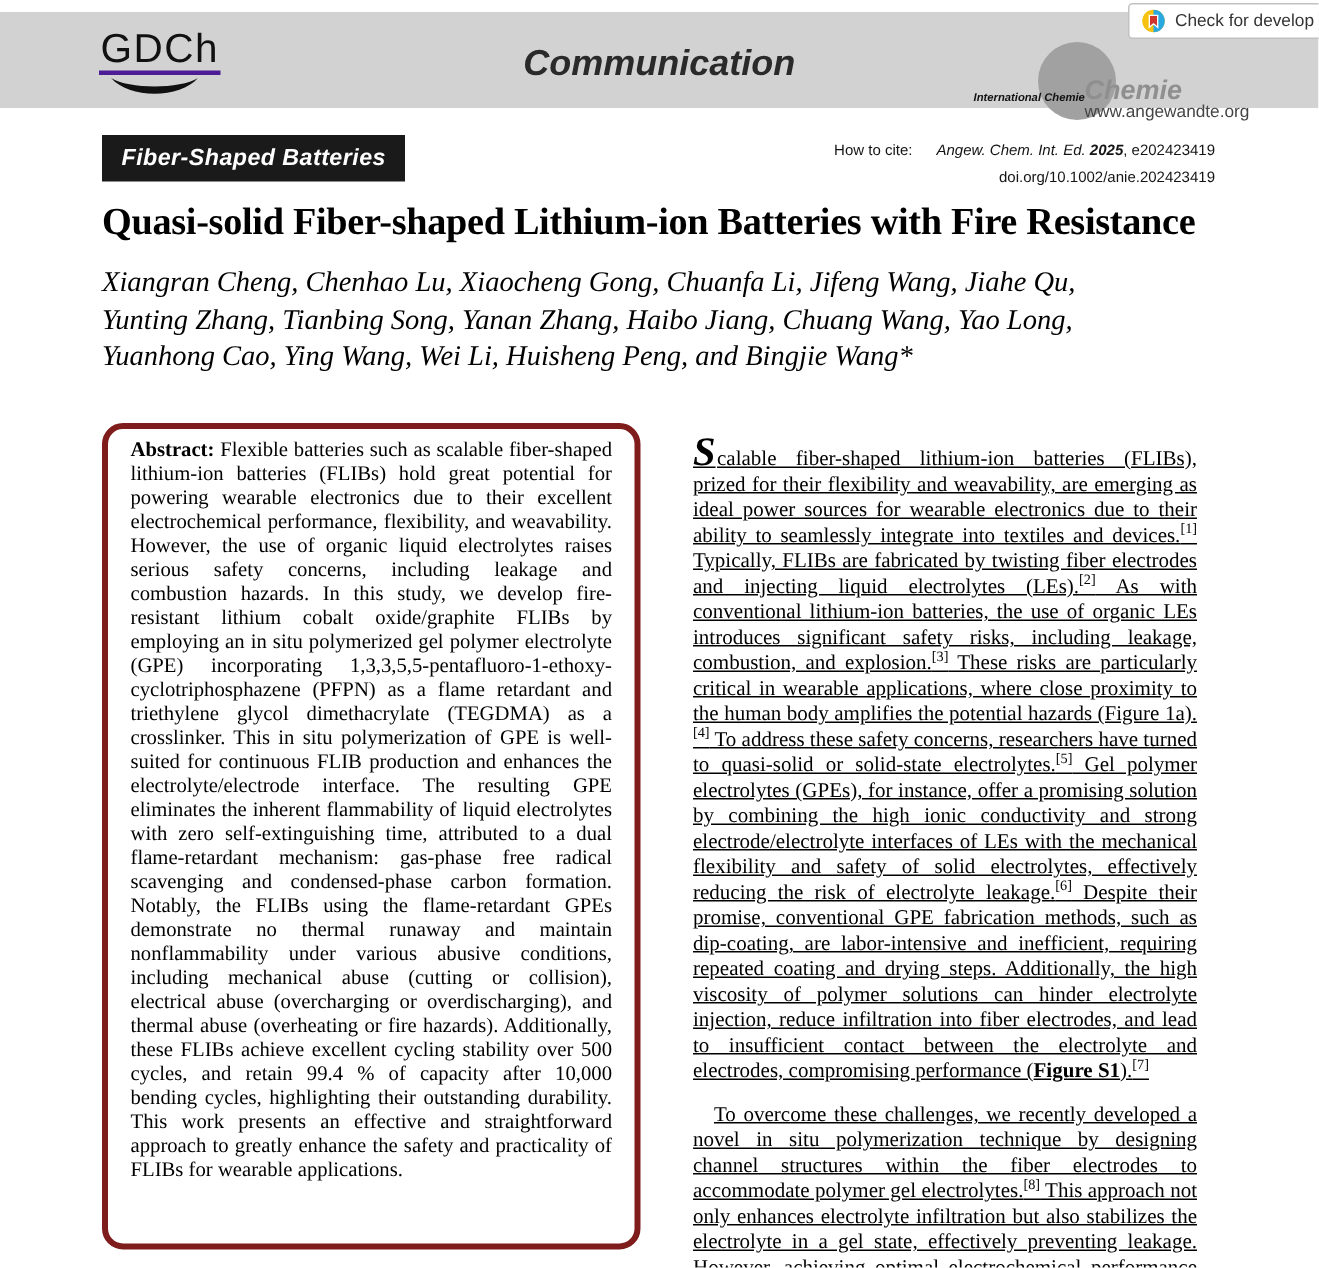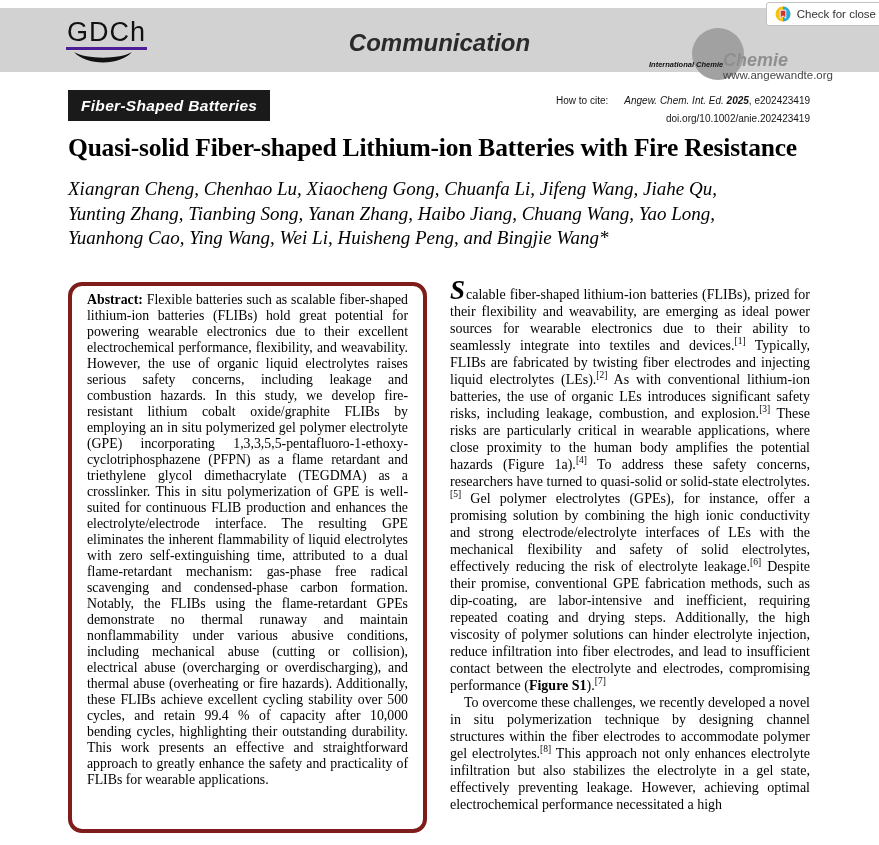--- a/index.html
+++ b/index.html
@@ -54,21 +54,21 @@
 
   
   .columns { position:absolute; left:68px; top:282px; width:742px; display:flex; gap:23px; }
   .abstract-box { flex:none; width:359px; height:551px; overflow:hidden;
                   border:4px solid #7f1d1d; border-radius:14px; padding:6px 15px;
                   font-family:"Liberation Serif", serif; font-size:13.8px; line-height:16px;
                   text-align:justify; }
   .abs-label { font-weight:bold; }
   .main-col { flex:1; padding-top:4px; font-family:"Liberation Serif", serif;
               font-size:14px; line-height:17px; text-align:justify; }
-  .main-col p { margin:0; }
+  .main-col p { margin:12px;text-decoration:underline; }
   .main-col p + p { text-indent:14px; }
   .dropcap { font-size:27px; font-weight:bold; font-style:italic; line-height:0; margin-right:1px; }
   sup { font-size:9.5px; line-height:0; }
   b.run { font-weight:bold; }
 </style>
 </head>
 <body>
 
 <div class="topbar">
 
@@ -88,21 +88,21 @@
     <div class="ang-url">www.angewandte.org</div>
   </div>
 </div>
 
 <div class="crossmark">
   <svg width="16" height="16" viewBox="0 0 16 16">
     <circle cx="8" cy="8" r="7.5" fill="#f6c20f"></circle>
     <path d="M8 .5 A7.5 7.5 0 0 1 8 15.5 Z" fill="#2aa9e0"></path>
     <path d="M5.2 4.2 h5.6 v8 l-2.8 -2.3 l-2.8 2.3 z" fill="#d0342c" stroke="#ffffff" stroke-width="0.9"></path>
   </svg>
-  <span>Check for close</span>
+  <span>Check for develop</span>
 </div>
 
 <div class="cite">
   <div>
     <span>How to cite:</span><span class="cite-ref"><span>Angew. Chem. Int. Ed.</span>
       <span class="cite-year">2025</span><span class="cite-article">, e202423419</span></span>
   </div>
   <div>doi.org/10.1002/anie.202423419</div>
 </div>
 

